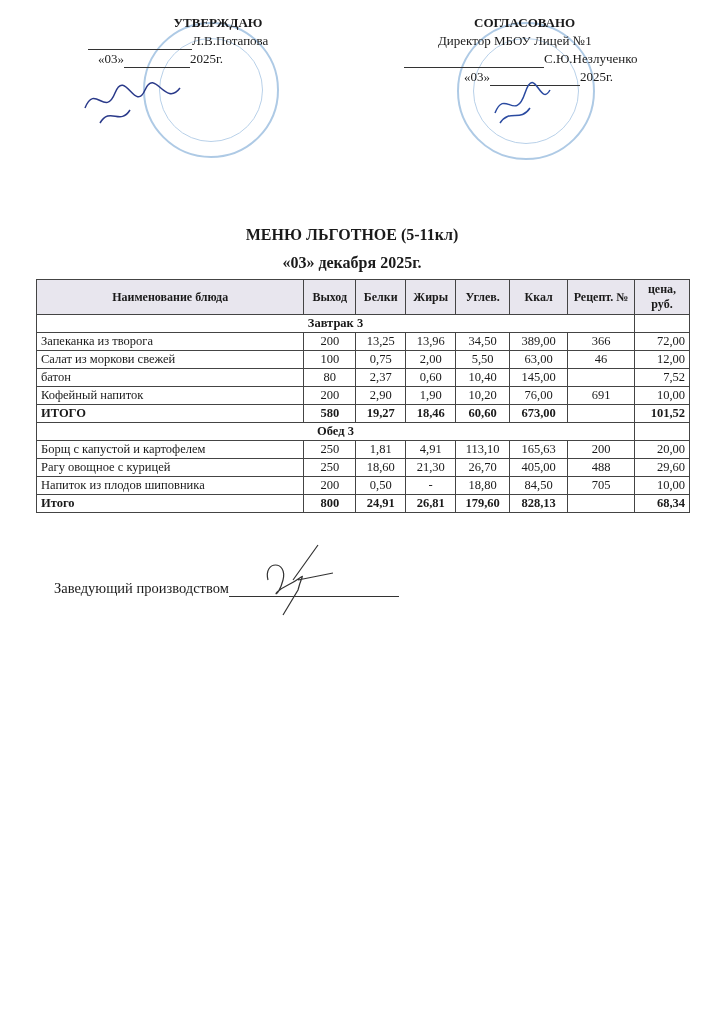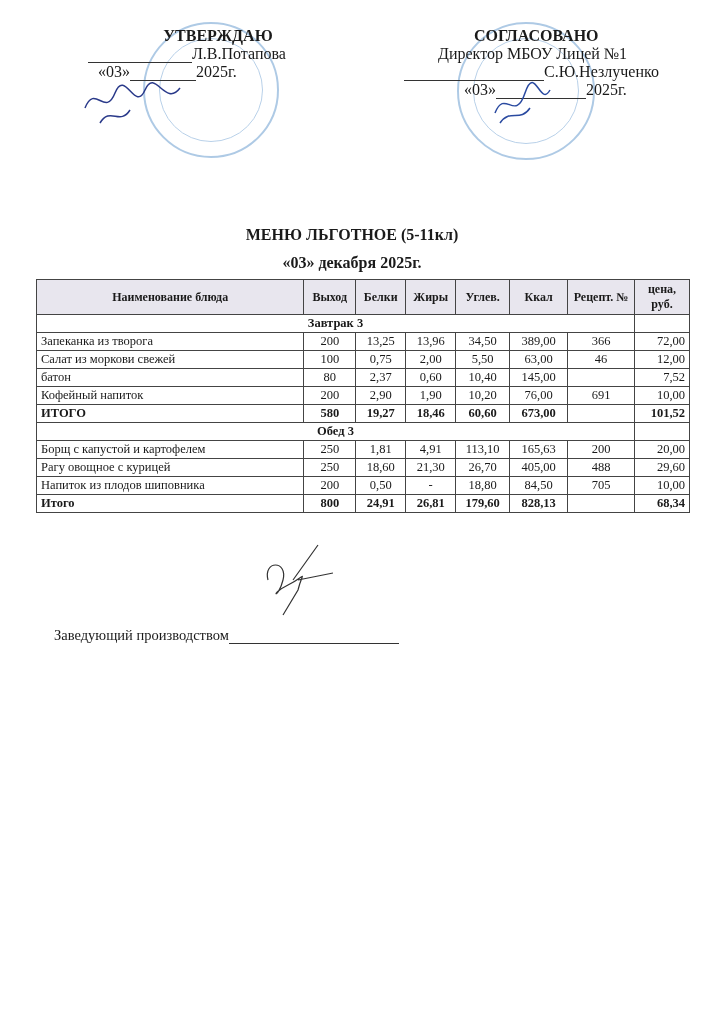--- a/index.html
+++ b/index.html
@@ -5,21 +5,21 @@
   html, body { margin: 0; padding: 0; background: #ffffff; }
   body { width: 724px; height: 1024px; position: relative; overflow: hidden;
          font-family: "Liberation Serif", "DejaVu Serif", serif; color: #1a1a1a; }
 
   .stamp { position: absolute; border-radius: 50%; border: 2px solid #6d9fd0; opacity: 0.55; }
   .stamp::after { content: ""; position: absolute; left: 14px; top: 14px; right: 14px; bottom: 14px;
                   border-radius: 50%; border: 1.5px solid #7eaad6; }
   .stamp-left { left: 143px; top: 22px; width: 132px; height: 132px; }
   .stamp-right { left: 457px; top: 22px; width: 134px; height: 134px; }
 
-  .approve-block { position: absolute; top: 27px; font-size: 16px; line-height: 18px; }
+  .approve-block { position: absolute; top: 14px; font-size: 13px; line-height: 18px; }
   .approve-left { left: 88px; width: 260px; }
   .approve-right { left: 404px; width: 290px; }
   .approve-title { font-weight: bold; text-align: center; }
   .line { white-space: nowrap; position: relative; }
   .underline { display: inline-block; border-bottom: 1px solid #333; vertical-align: bottom; height: 14px; }
 
   .sig { position: absolute; }
 
   .doc-title { position: absolute; left: 0; width: 704px; text-align: center; font-weight: bold; font-size: 16px; }
   .doc-title.t1 { top: 226px; }
@@ -28,21 +28,21 @@
   table.menu { position: absolute; left: 36px; top: 279px; width: 654px; border-collapse: collapse;
                font-size: 12.5px; border-radius: 21px; }
   table.menu td, table.menu th { border: 1px solid #444; padding: 0 4px; height: 17px; line-height: 17px; }
   table.menu th { background: #e8e6ee; font-weight: bold; height: 34px; line-height: 15px; text-align: center; font-size: 12px; }
   table.menu td.num { text-align: center; }
   table.menu td.right { text-align: right; }
   table.menu td.section { text-align: center; font-weight: bold; border-right: none; }
   table.menu td.section-blank { border-left: 1px solid #444; }
   table.menu tr.total td { font-weight: bold; }
 
-  .footer { position: absolute; left: 54px; top: 580px; font-size: 14.5px; white-space: nowrap; margin-top: 47px; }
+  .footer { position: absolute; left: 54px; top: 580px; font-size: 14.5px; white-space: nowrap; }
   .footer .underline { width: 170px; }
 </style>
 </head>
 <body>
 
 <div class="stamp stamp-left"></div>
 <div class="stamp stamp-right"></div>
 
 <div class="approve-block approve-left">
   <div class="approve-title">УТВЕРЖДАЮ</div>

